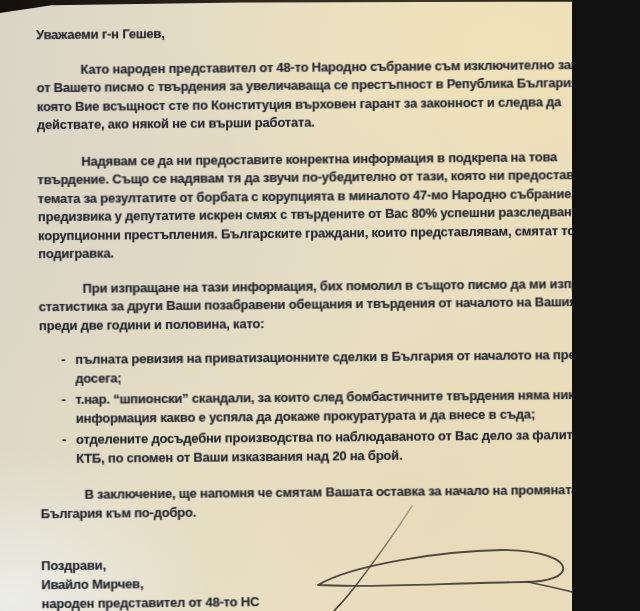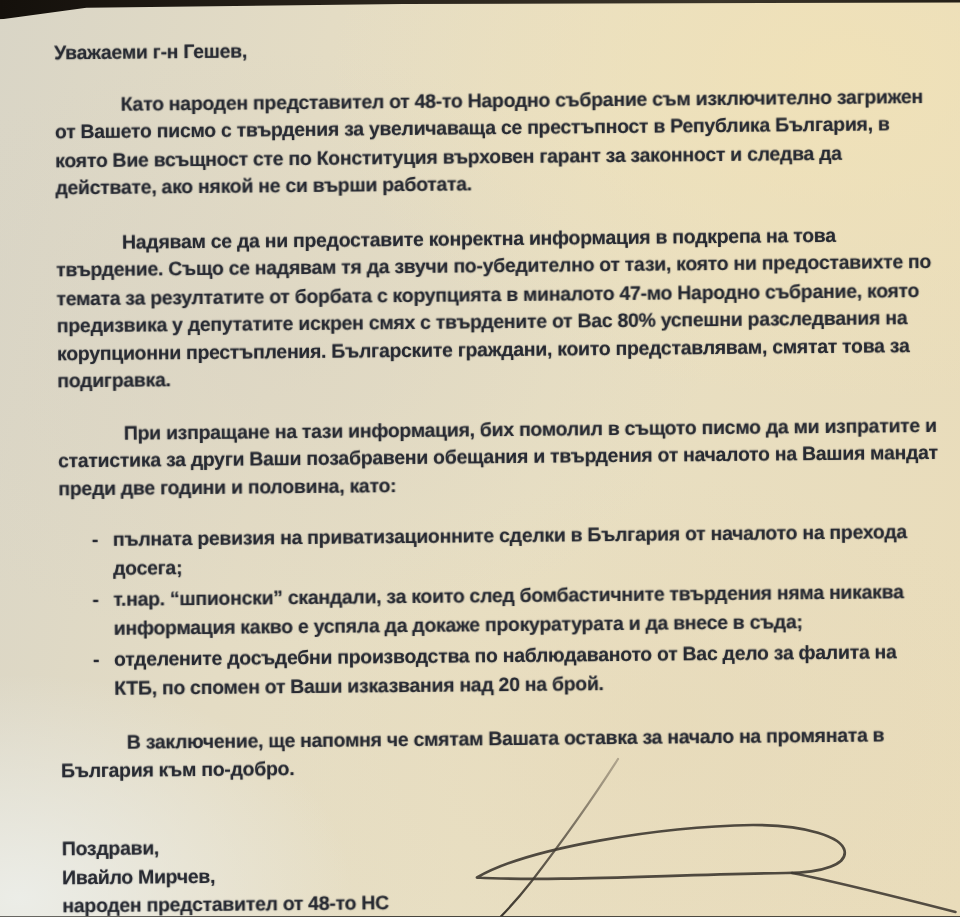--- a/index.html
+++ b/index.html
@@ -2,21 +2,21 @@
 <html><head>
 <meta charset="utf-8">
 <style>
   html, body { margin:0; padding:0; }
   body {
     width:640px; height:611px; overflow:hidden;
     background:#111;
     font-family:"Liberation Sans", sans-serif;
   }
   .photo {
-    position:relative; width:640px; height:611px; overflow:hidden;
+    position:relative; width:572px; height:611px; overflow:hidden;
     background:
       radial-gradient(90% 60% at 88% 8%,  rgba(241,226,183,0.85), rgba(241,226,183,0) 60%),
       radial-gradient(50% 35% at 2% 98%,  rgba(237,239,235,0.90), rgba(237,239,235,0) 70%),
       radial-gradient(70% 50% at 28% 38%, rgba(213,208,196,0.40), rgba(213,208,196,0) 65%),
       radial-gradient(60% 40% at 70% 80%, rgba(231,217,184,0.55), rgba(231,217,184,0) 70%),
       linear-gradient(100deg, #d9d5c6 0%, #e4dcc4 30%, #e8dfc3 55%, #e9dcba 100%);
   }
   
   .edge-top {
     position:absolute; top:0; left:0; width:100%; height:13px; z-index:3;

